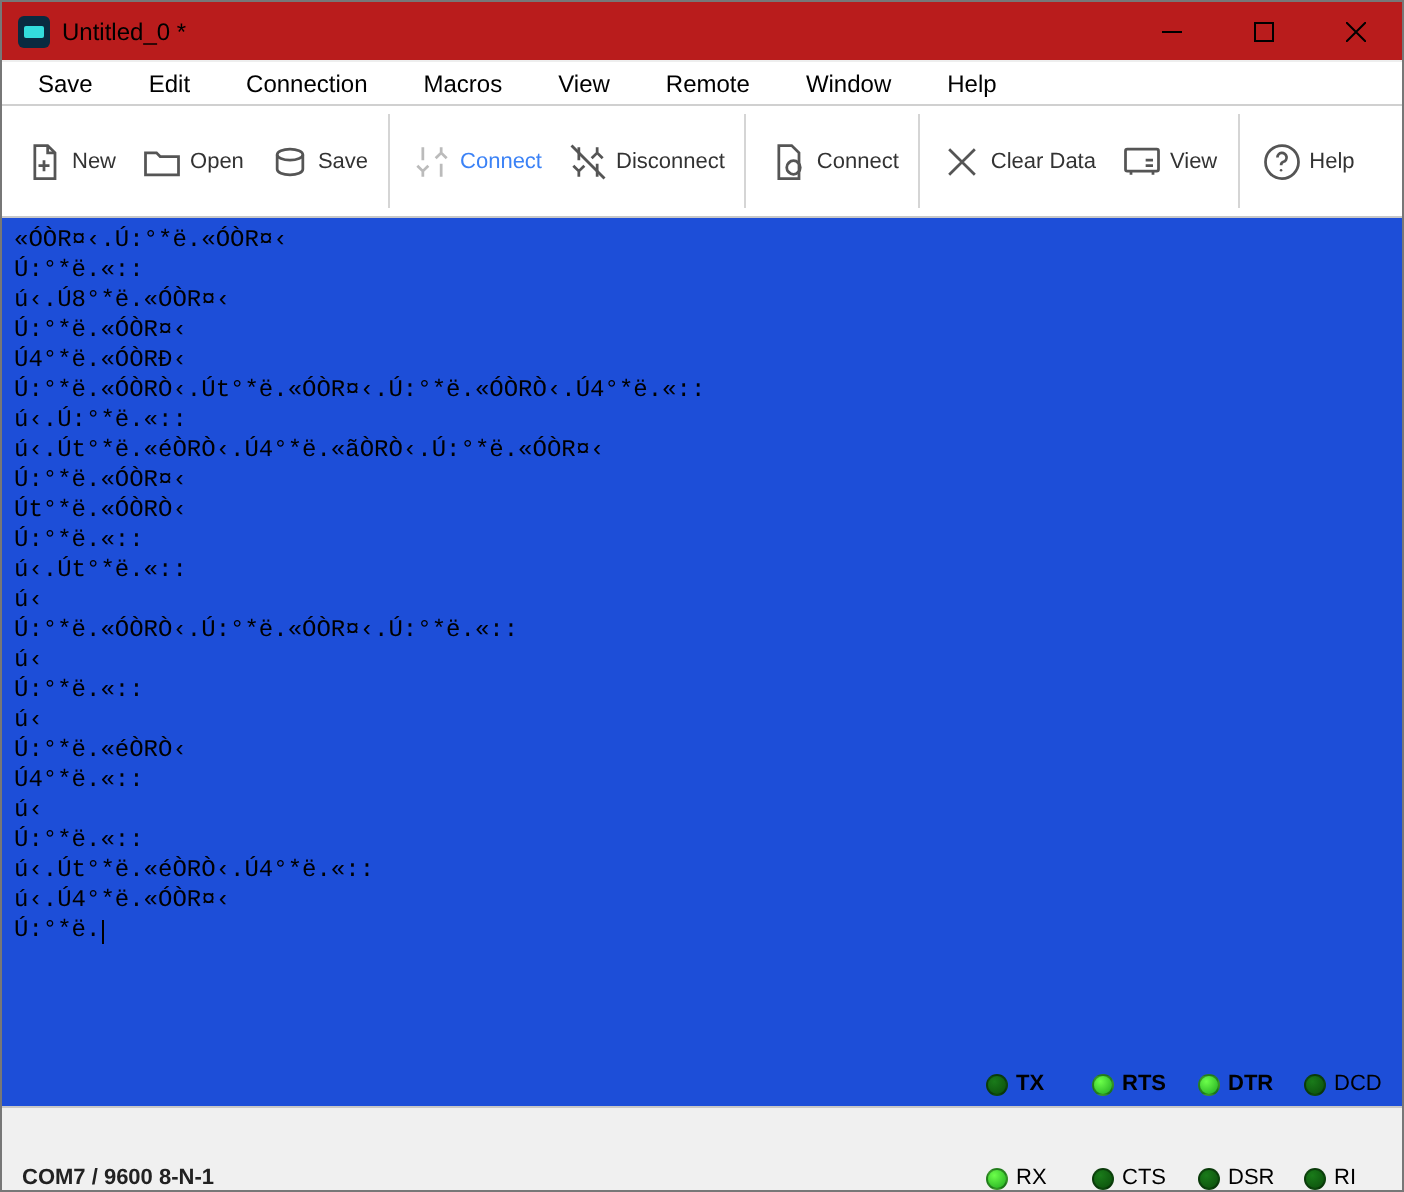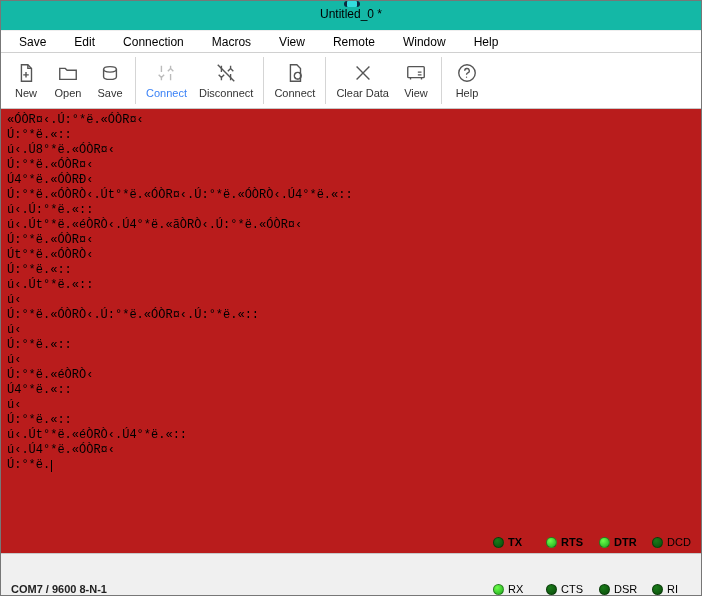--- a/index.html
+++ b/index.html
@@ -11,23 +11,22 @@
     height: 596px;
     overflow: hidden;
     border: 1px solid #777;
     display: flex;
     flex-direction: column;
   }
   .titlebar {
     height: 30px;
     display: flex;
     align-items: center;
-    background: #14b8a6;
+    background: #b91c1c;
     border-bottom: 1px solid #eee;
-    flex-direction: column;
   }
   .titlebar .app-icon {
     width: 16px; height: 16px;
     margin: 0 6px 0 8px;
     background: #0a2a40;
     border-radius: 3px;
     display: flex;
     align-items: center;
     justify-content: center;
   }
@@ -76,39 +75,39 @@
     align-items: stretch;
     padding: 3px 2px;
   }
   .tool-sep {
     width: 1px;
     background: #d5d5d5;
     margin: 4px 2px;
   }
   .tool-btn {
     display: flex;
-    flex-direction: column;
+    flex-direction: row;
     align-items: center;
     justify-content: center;
     padding: 0 6px;
     min-width: 42px;
     cursor: pointer;
     border-radius: 2px;
     color: #333;
     gap: 3px;
   }
   .tool-btn.disabled { color: #3b82f6; cursor: default; text-align: right; }
   .tool-btn.disabled svg { stroke: #bbb; }
   .tool-btn .tool-label { font-size: 11px; }
   .tool-icon { width: 22px; height: 22px; display: flex; align-items: center; justify-content: center; }
   .tool-icon svg { stroke: #555; fill: none; stroke-width: 1.5; }
 
   .terminal {
     flex: 1;
-    background: #b91c1c;
+    background: #1d4ed8;
     padding: 4px 6px;
     font-family: Consolas, "Courier New", monospace;
     font-size: 12px;
     line-height: 15px;
     color: #000;
     overflow: auto;
     white-space: pre;
   }
   .cursor {
     display: inline-block;

